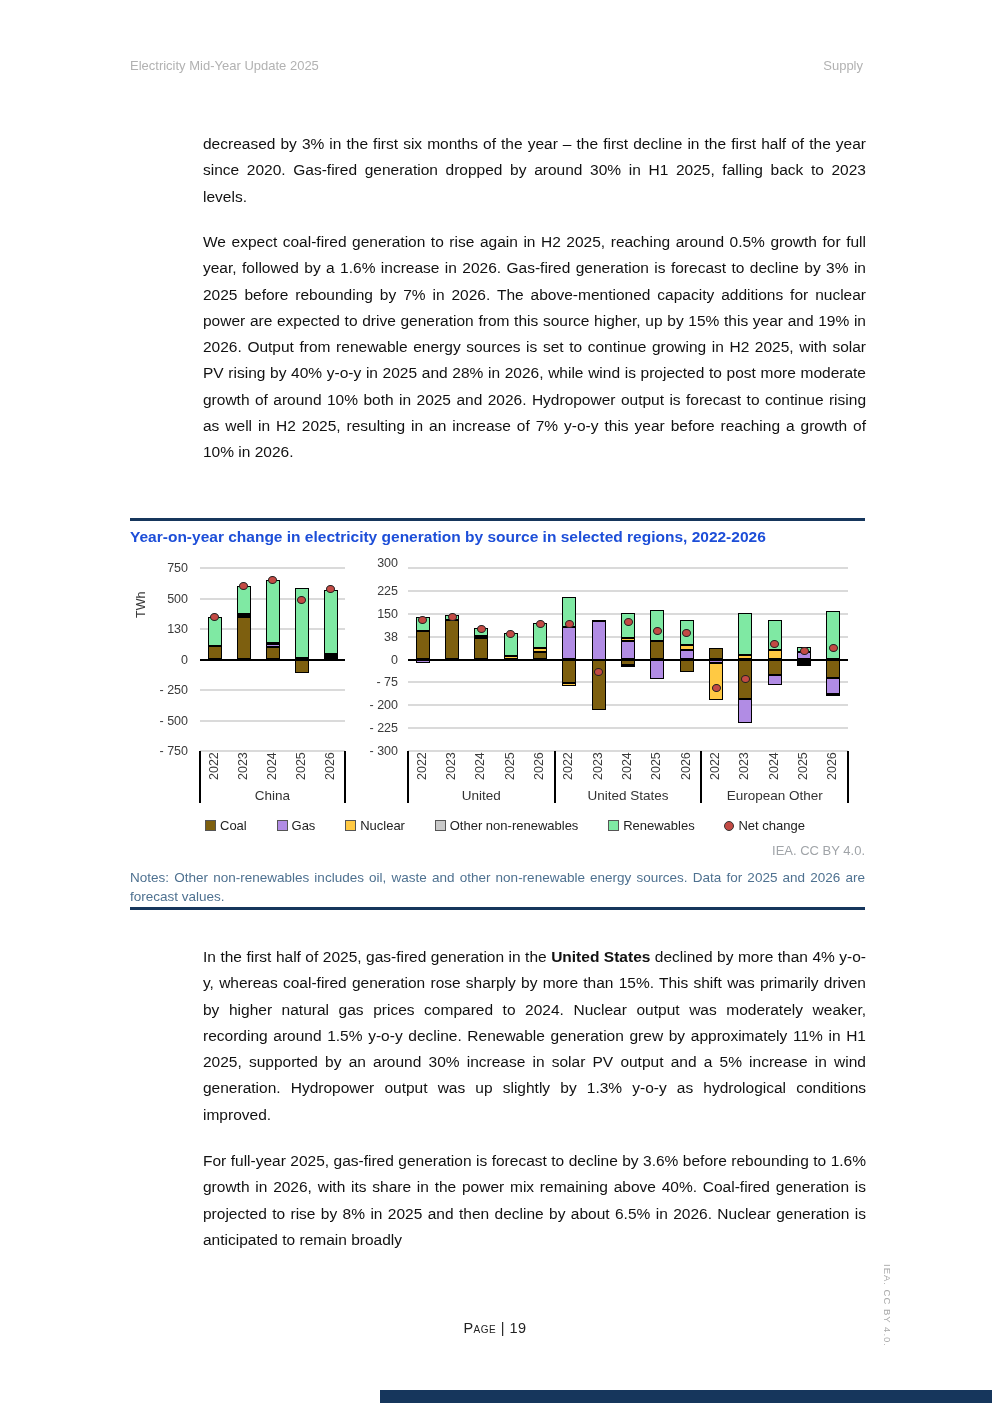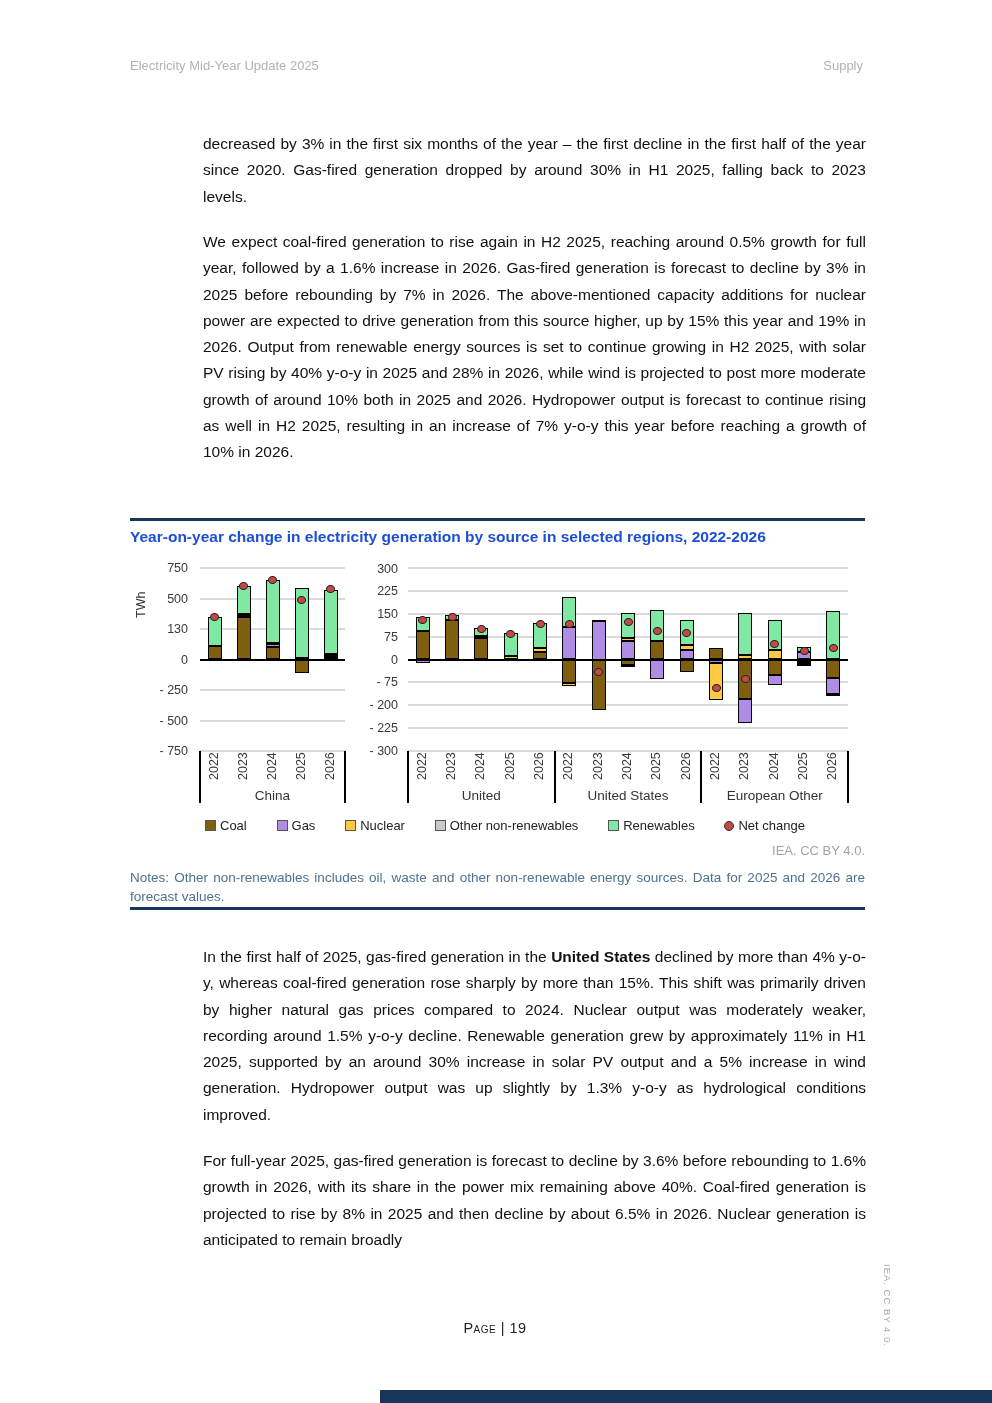--- a/index.html
+++ b/index.html
@@ -138,27 +138,27 @@
       <div class="yearlab" style="left: 161.5px; top: 196px;">2025</div>
       <div class="seg" style="left: 191.5px; width: 14px; top: 101.06px; height: 2.44px; background: rgb(177, 140, 228);"></div>
       <div class="seg" style="left: 191.5px; width: 14px; top: 99.84px; height: 2px; background: rgb(255, 201, 67);"></div>
       <div class="seg" style="left: 191.5px; width: 14px; top: 98.376px; height: 2px; background: rgb(201, 201, 201);"></div>
       <div class="seg" style="left: 191.5px; width: 14px; top: 33.716px; height: 64.66px; background: rgb(127, 233, 163);"></div>
       <div class="netdot" style="left: 194px; top: 29.35px; background: rgb(195, 74, 68);"></div>
       <div class="yearlab" style="left: 190.5px; top: 196px;">2026</div>
       <div class="grouplab" style="left: 68px; width: 145px; top: 232px;">China</div>
       <div class="bracket" style="left: 67px; top: 195px; height: 52px;"></div>
       <div class="bracket" style="left: 212px; top: 195px; height: 52px;"></div>
-      <div class="tick" style="left: 216px; width: 50px; top: 6px;">300</div>
+      <div class="tick" style="left: 216px; width: 50px; top: 0;">300</div>
       <div class="gridline" style="left: 276px; width: 440px; top: 11px;"></div>
       <div class="tick" style="left: 216px; width: 50px; top: 27.875px;">225</div>
       <div class="gridline" style="left: 276px; width: 440px; top: 33.875px;"></div>
       <div class="tick" style="left: 216px; width: 50px; top: 50.75px;">150</div>
       <div class="gridline" style="left: 276px; width: 440px; top: 56.75px;"></div>
-      <div class="tick" style="left: 216px; width: 50px; top: 73.625px;">75</div>
+      <div class="tick" style="left: 216px; width: 50px; top: 73.625px;">38</div>
       <div class="gridline" style="left: 276px; width: 440px; top: 79.625px;"></div>
       <div class="tick" style="left: 216px; width: 50px; top: 96.5px;">0</div>
       <div class="zeroline" style="left: 276px; width: 440px; top: 102.5px;"></div>
       <div class="tick" style="left: 216px; width: 50px; top: 119.375px;">- 75</div>
       <div class="gridline" style="left: 276px; width: 440px; top: 125.375px;"></div>
       <div class="tick" style="left: 216px; width: 50px; top: 142.25px;">- 200</div>
       <div class="gridline" style="left: 276px; width: 440px; top: 148.25px;"></div>
       <div class="tick" style="left: 216px; width: 50px; top: 165.125px;">- 225</div>
       <div class="gridline" style="left: 276px; width: 440px; top: 171.125px;"></div>
       <div class="tick" style="left: 216px; width: 50px; top: 188px;">- 300</div>

